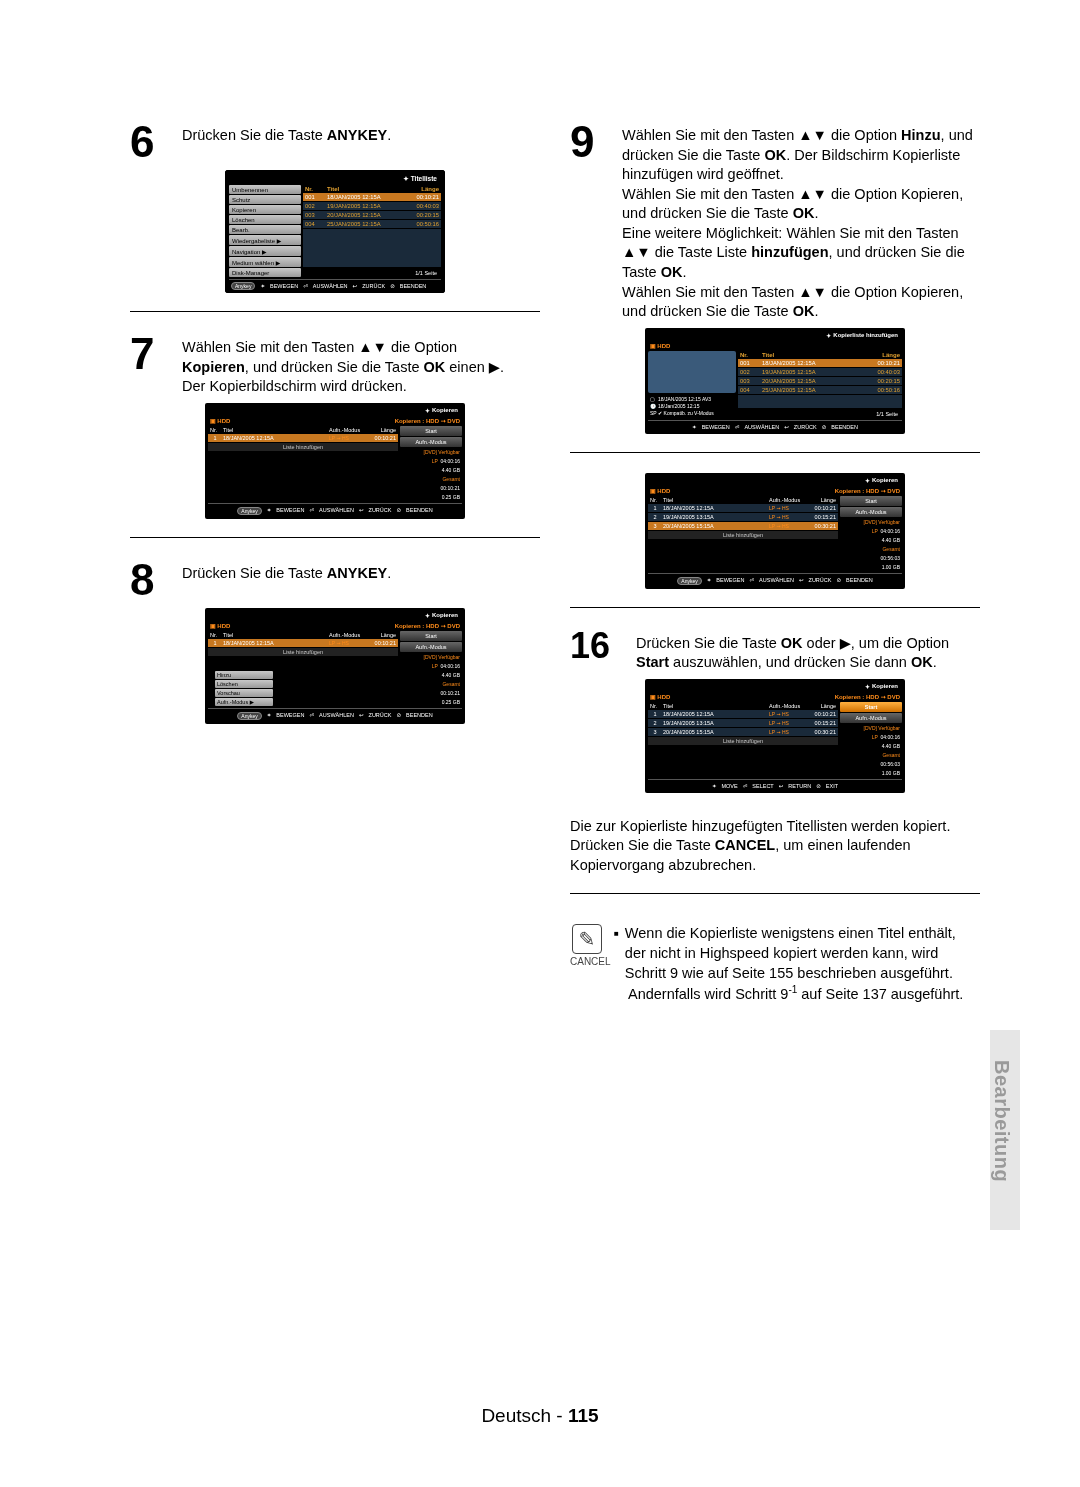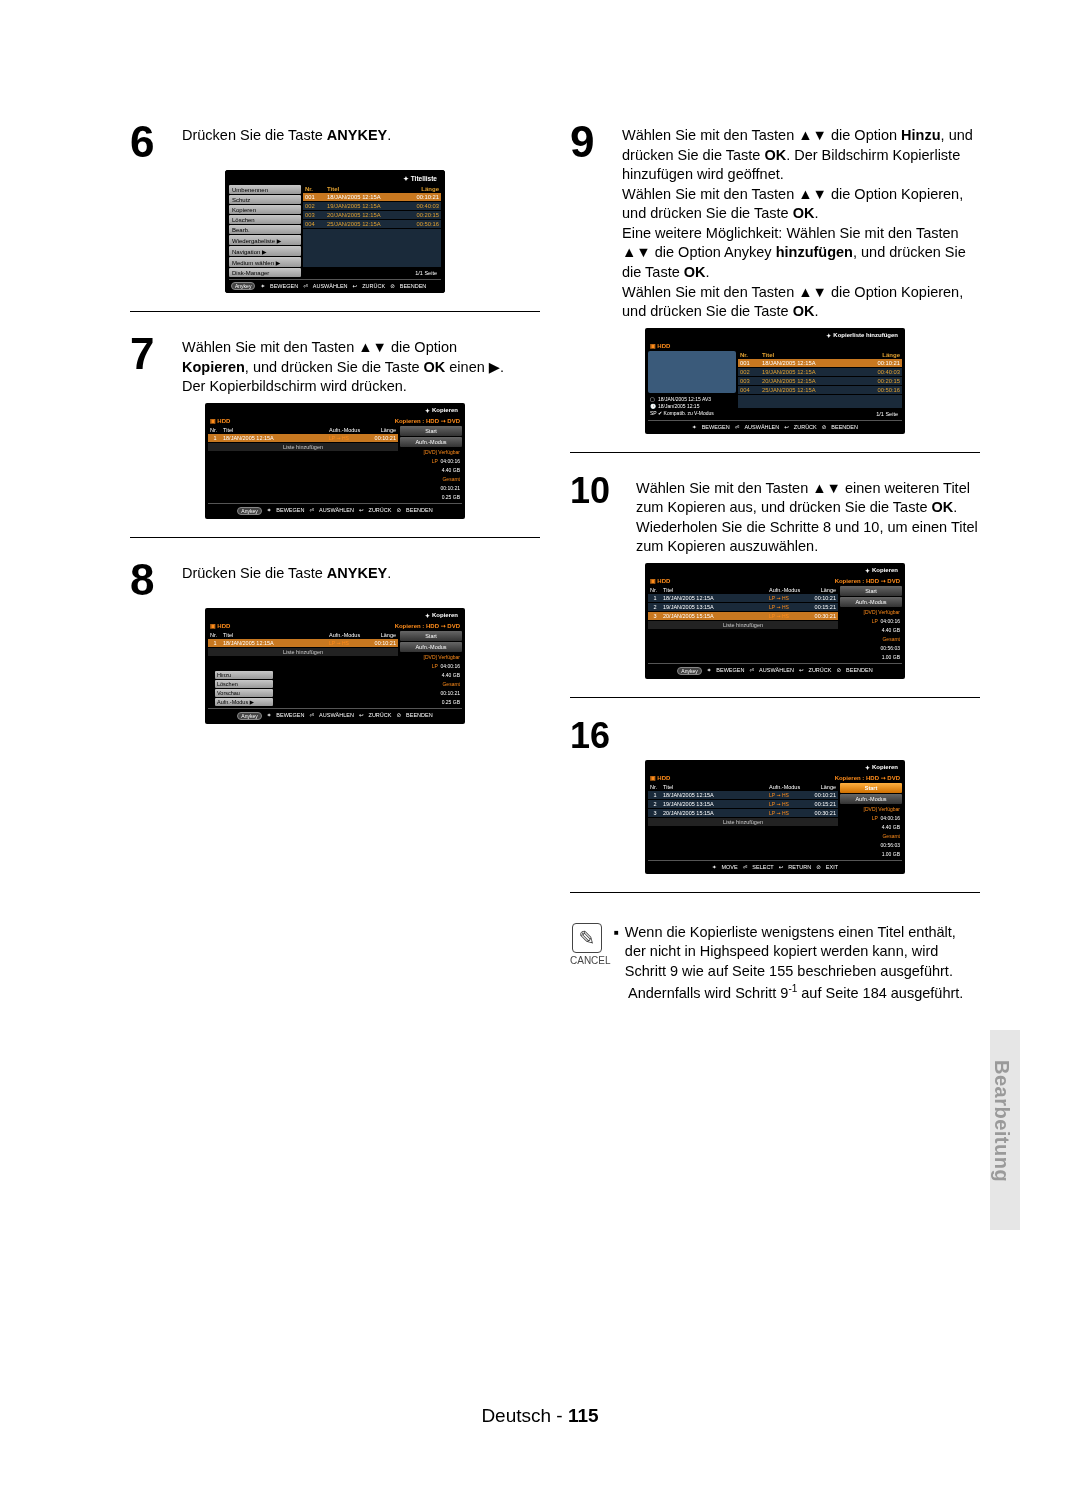--- a/index.html
+++ b/index.html
@@ -423,21 +423,21 @@
 
   </div>
 
   <div class="col">
 
     <div class="step">
       <div class="step-num">9</div>
       <div class="step-text">
         <span>Wählen Sie mit den Tasten ▲▼ die Option </span><b>Hinzu</b><span>, und drücken Sie die Taste </span><b>OK</b><span>. Der Bildschirm Kopierliste hinzufügen wird geöffnet.</span><br>
         <span>Wählen Sie mit den Tasten ▲▼ die Option Kopieren, und drücken Sie die Taste </span><b>OK</b><span>.</span><br>
-        <span>Eine weitere Möglichkeit: Wählen Sie mit den Tasten ▲▼ die Option Anykey </span><b>hinzufügen</b><span>, und drücken Sie die Taste </span><b>OK</b><span>.</span><br>
+        <span>Eine weitere Möglichkeit: Wählen Sie mit den Tasten ▲▼ die Taste Liste </span><b>hinzufügen</b><span>, und drücken Sie die Taste </span><b>OK</b><span>.</span><br>
         <span>Wählen Sie mit den Tasten ▲▼ die Option Kopieren, und drücken Sie die Taste </span><b>OK</b><span>.</span>
       </div>
     </div>
 
     <div class="s9">
       <div class="cpy-hdr-top">Kopierliste hinzufügen</div>
       <div class="cpy-bar">
           <span class="cpy-bar-left">▣ <span>HDD</span></span>
           <span></span>
         </div>
@@ -489,26 +489,20 @@
           <span>AUSWÄHLEN</span>
         <span>↩</span>
           <span>ZURÜCK</span>
         <span>⊘</span>
           <span>BEENDEN</span>
       </div>
     </div>
 
     <hr class="sep">
 
-    <div class="step">
-      <div class="step-num small">10</div>
-      <div class="step-text">
-        <span>Wählen Sie mit den Tasten ▲▼ einen weiteren Titel zum Kopieren aus, und drücken Sie die Taste </span><b>OK</b><span>. Wiederholen Sie die Schritte 8 und 10, um einen Titel zum Kopieren auszuwählen.</span>
-      </div>
-    </div>
 
     <div class="cpy">
       <div class="cpy-hdr-top">Kopieren</div>
       <div class="cpy-bar">
           <span class="cpy-bar-left">▣ <span>HDD</span></span>
           <span class="cpy-bar-right">Kopieren : HDD ➞ DVD</span>
         </div>
       <div class="cpy-cols">
         <div class="cpy-list">
           <div class="cpy-thdr">
@@ -560,20 +554,23 @@
           <span>ZURÜCK</span>
         <span>⊘</span>
           <span>BEENDEN</span>
       </div>
     </div>
 
     <hr class="sep">
 
     <div class="step">
       <div class="step-num small">16</div>
+      <div class="step-text">
+        <span>Drücken Sie die Taste </span><b>OK</b><span> oder ▶, um die Option </span><b>Start</b><span> auszuwählen, und drücken Sie dann </span><b>OK</b><span>.</span>
+      </div>
     </div>
 
     <div class="cpy">
       <div class="cpy-hdr-top">Kopieren</div>
       <div class="cpy-bar">
           <span class="cpy-bar-left">▣ <span>HDD</span></span>
           <span class="cpy-bar-right">Kopieren : HDD ➞ DVD</span>
         </div>
       <div class="cpy-cols">
         <div class="cpy-list">
@@ -621,34 +618,37 @@
           <span>MOVE</span>
         <span>⏎</span>
           <span>SELECT</span>
         <span>↩</span>
           <span>RETURN</span>
         <span>⊘</span>
           <span>EXIT</span>
       </div>
     </div>
 
+    <div class="step-text" style="margin-top:18px">
+      <span>Die zur Kopierliste hinzugefügten Titellisten werden kopiert. Drücken Sie die Taste </span><b>CANCEL</b><span>, um einen laufenden Kopiervorgang abzubrechen.</span>
+    </div>
 
     <hr class="sep">
 
     <div class="note-box">
       <div class="note-icon">
         <span class="sym">✎</span>
         <span>CANCEL</span>
       </div>
       <div class="note-text">
         <div class="note-bullet">
             <span class="sq">■</span>
             <span>Wenn die Kopierliste wenigstens einen Titel enthält, der nicht in Highspeed kopiert werden kann, wird Schritt 9 wie auf Seite 155 beschrieben ausgeführt.</span>
           </div>
-        <div style="padding-left:14px"><span>Andernfalls wird Schritt 9</span><span class="sup">-1</span><span> auf Seite 184 ausgeführt.</span></div>
+        <div style="padding-left:14px"><span>Andernfalls wird Schritt 9</span><span class="sup">-1</span><span> auf Seite 137 ausgeführt.</span></div>
       </div>
     </div>
 
   </div>
 </div>
 
 <div class="sidetab">
   <div class="sidetab-text">Bearbeitung</div>
 </div>
 

